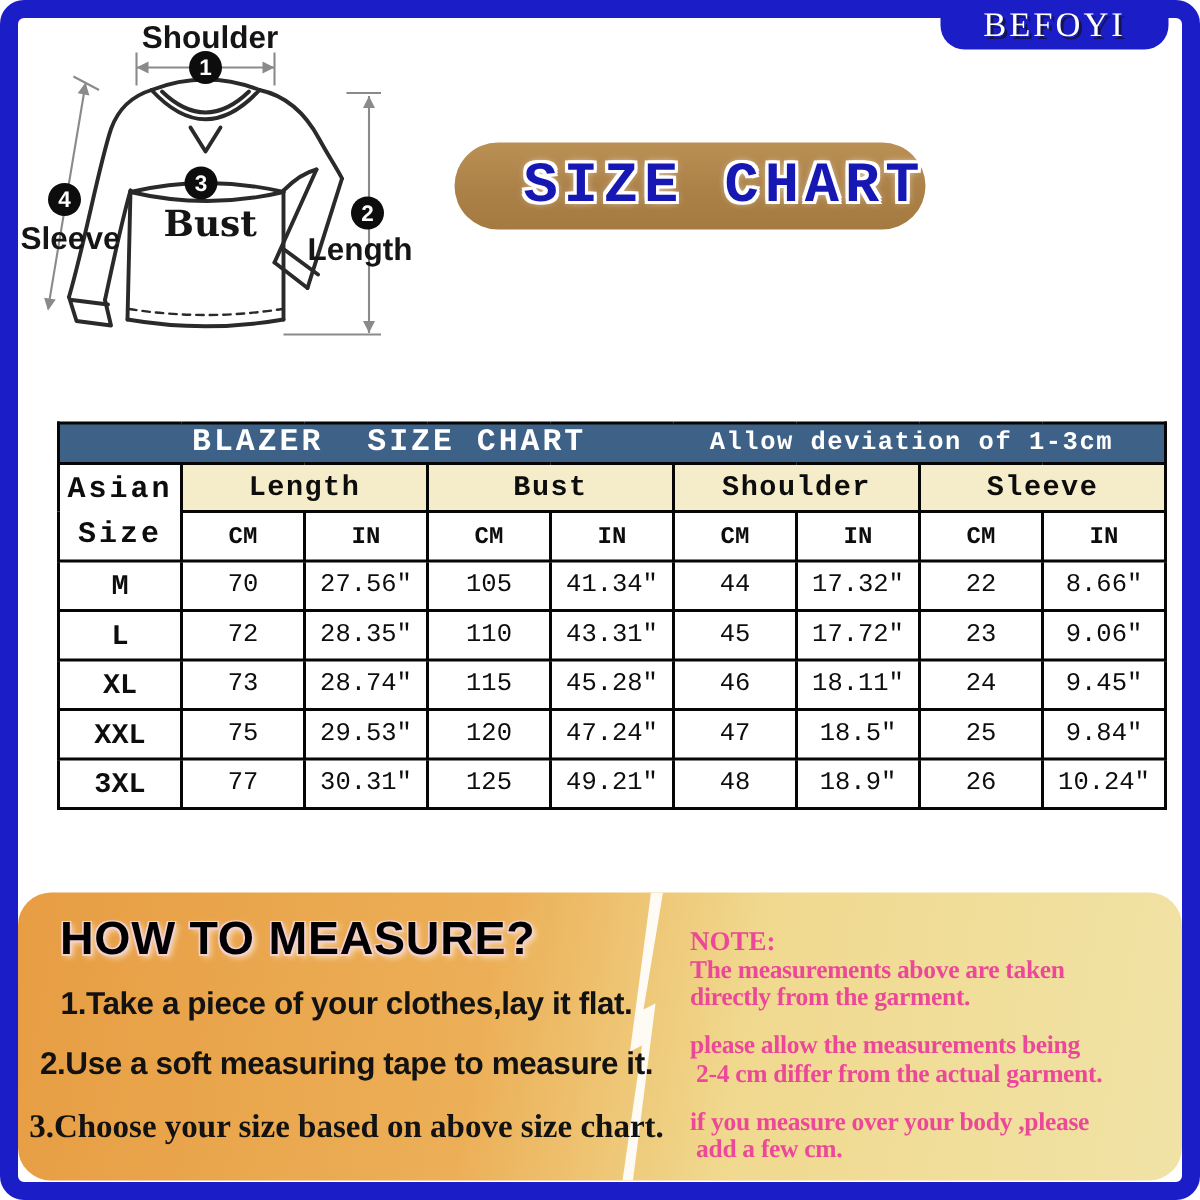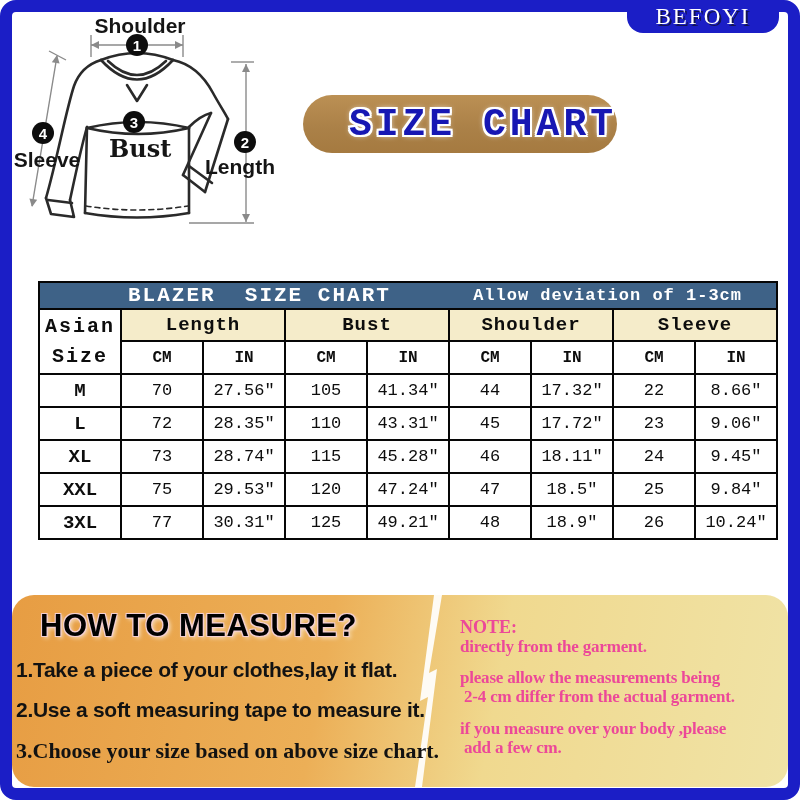--- a/index.html
+++ b/index.html
@@ -80,21 +80,21 @@
     position:absolute;left:12px;top:595px;width:776px;height:192px;z-index:1;
     border-radius:22px;
     background:linear-gradient(100deg,#e79d43 0%,#ecaf57 40%,#f0d98f 62%,#f0e3a6 100%);
   }
   .bolt-svg{position:absolute;left:402px;top:595px;z-index:2;}
   .measure-title{
     position:absolute;left:40px;top:608px;z-index:3;
     font-size:31px;font-weight:bold;color:#000000;letter-spacing:0.5px;
     text-shadow:1px 1px 0 #f3cfd2,-1px -1px 0 #f3cfd2,1px -1px 0 #f3cfd2,-1px 1px 0 #f3cfd2,2px 2px 4px rgba(255,255,255,.7);
   }
-  .measure-steps{position:absolute;left:16px;top:658px;width:430px;z-index:3;color:#121212;}
+  .measure-steps{position:absolute;left:16px;top:658px;width:430px;z-index:3;color:#121212;text-align:center;}
   .measure-step{font-size:21px;font-weight:bold;margin-bottom:16px;letter-spacing:-0.3px;white-space:pre;}
   .measure-step.serif{font-family:"Liberation Serif",serif;font-size:22px;letter-spacing:0;}
   .note-box{position:absolute;left:460px;top:618px;width:322px;z-index:3;color:#ec4899;font-family:Liberation Serif, serif;}
   .note-title{font-size:18px;font-weight:bold;line-height:1.1;}
   .note-para{margin-bottom:13px;}
   .note-line{display:block;font-size:17px;font-weight:bold;line-height:1.1;white-space:pre;letter-spacing:-0.2px;}
 </style>
 </head>
 <body>
 
@@ -252,20 +252,21 @@
 <div class="measure-title">HOW TO MEASURE?</div>
 <div class="measure-steps">
   <div class="measure-step">1.Take a piece of your clothes,lay it flat.</div>
   <div class="measure-step">2.Use a soft measuring tape to measure it.</div>
   <div class="measure-step serif">3.Choose your size based on above size chart.</div>
 </div>
 
 <div class="note-box">
   <div class="note-title">NOTE:</div>
   <div class="note-para">
+    <span class="note-line">The measurements above are taken</span>
     <span class="note-line">directly from the garment.</span>
   </div>
   <div class="note-para">
     <span class="note-line">please allow the measurements being</span>
     <span class="note-line"> 2-4 cm differ from the actual garment.</span>
   </div>
   <div class="note-para">
     <span class="note-line">if you measure over your body ,please</span>
     <span class="note-line"> add a few cm.</span>
   </div>

